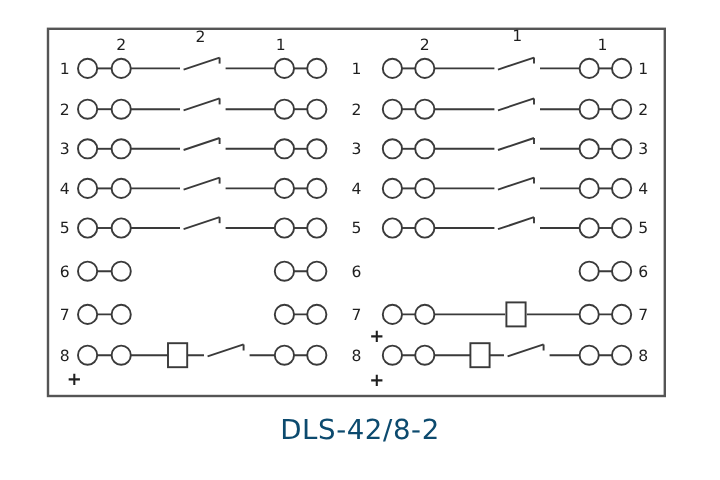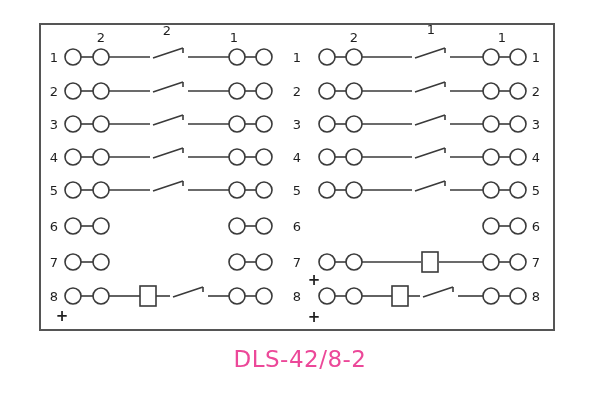--- a/index.html
+++ b/index.html
@@ -17,21 +17,21 @@
   }
   #diagram-svg {
     display: block;
   }
   #diagram-svg text {
     font-family: "DejaVu Sans", sans-serif;
   }
   .title {
     text-align: center;
     font-size: 23px;
-    color: #ec4899;
+    color: #0c4a6e;
     letter-spacing: 0.5px;
     margin-top: 8px;
     font-family: "DejaVu Sans", sans-serif;
   }
 </style>
 </head>
 <body>
 
 <div class="stage">
   <svg id="diagram-svg" width="600" height="338" viewBox="0 0 600 338">

